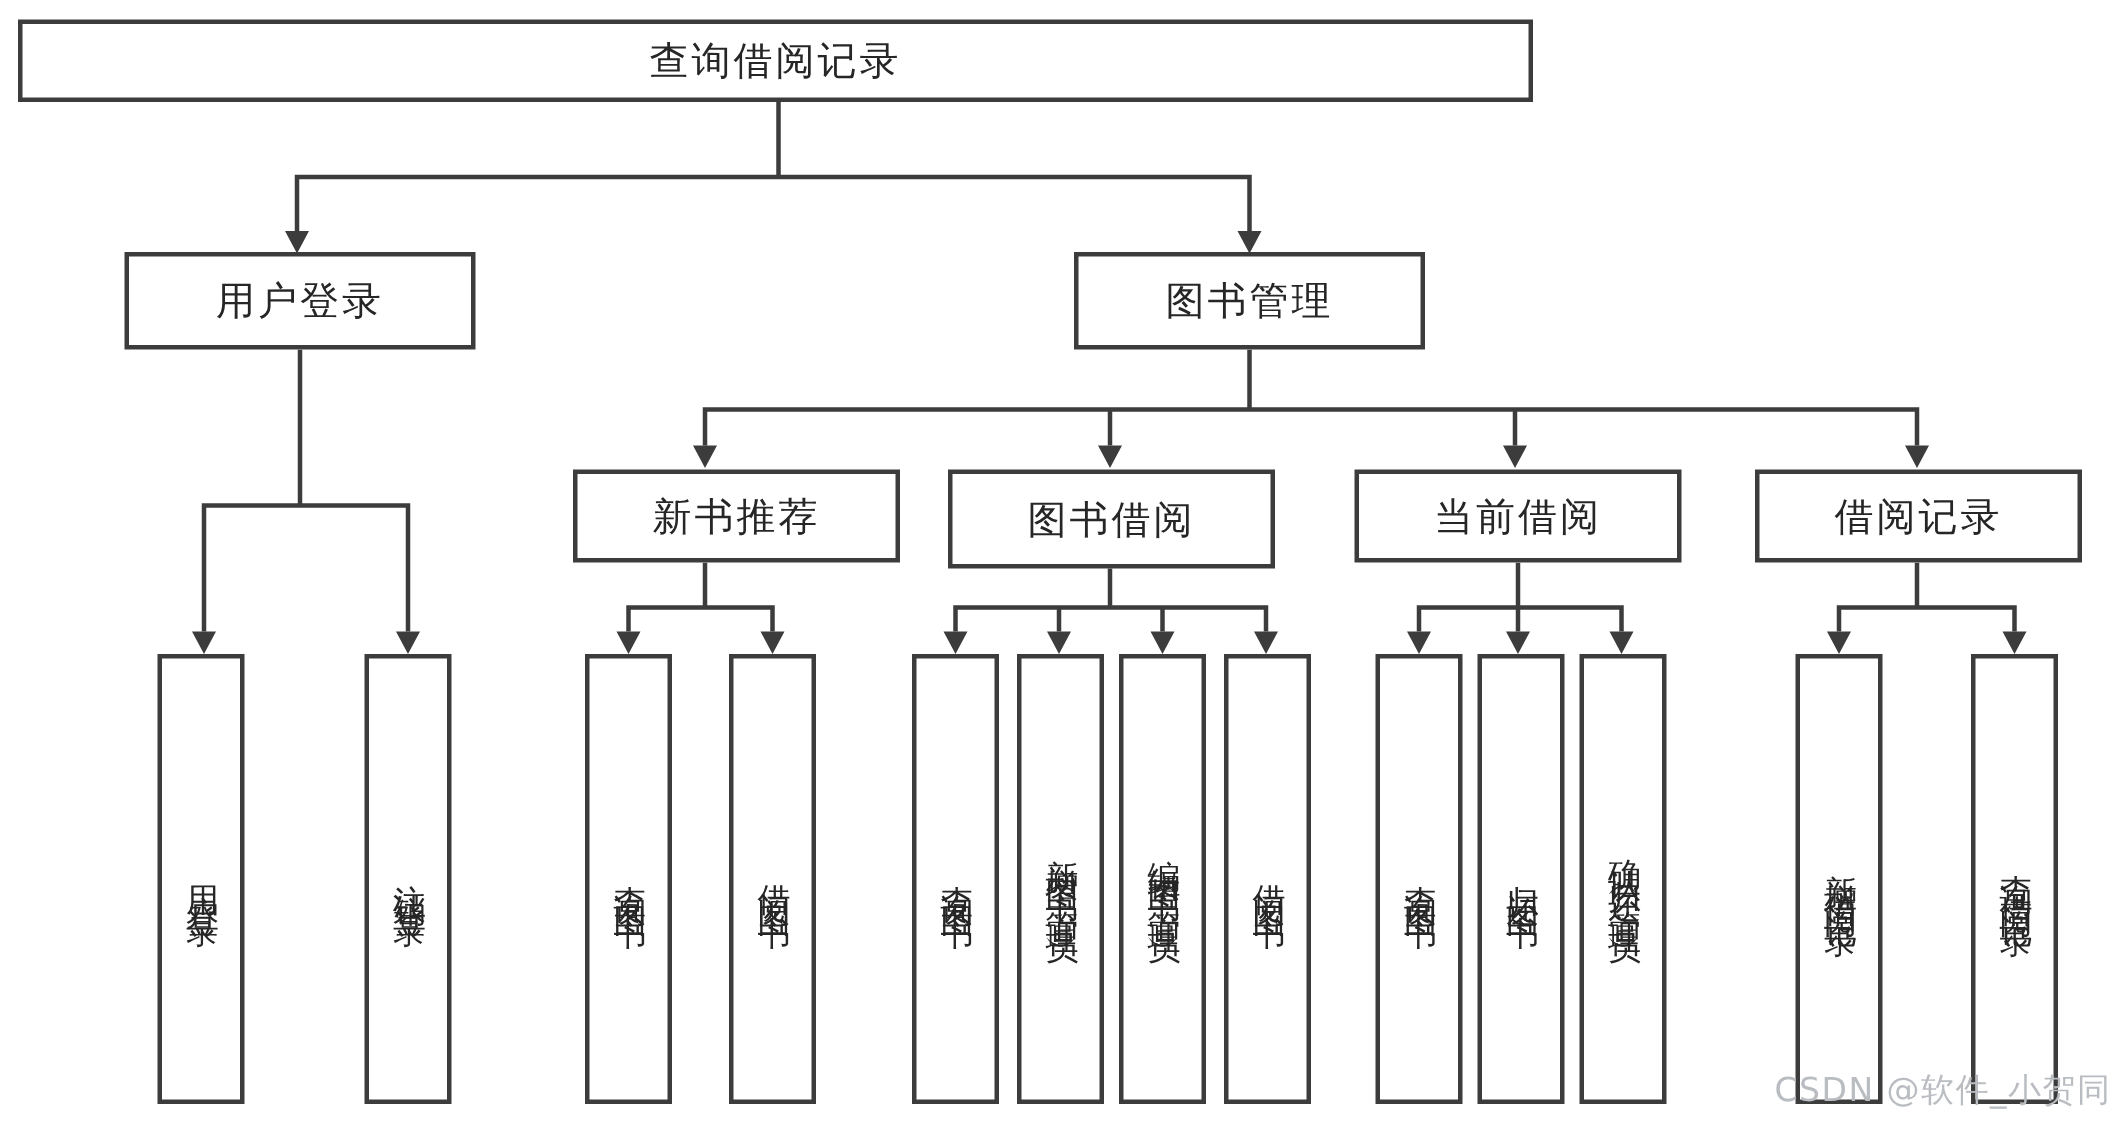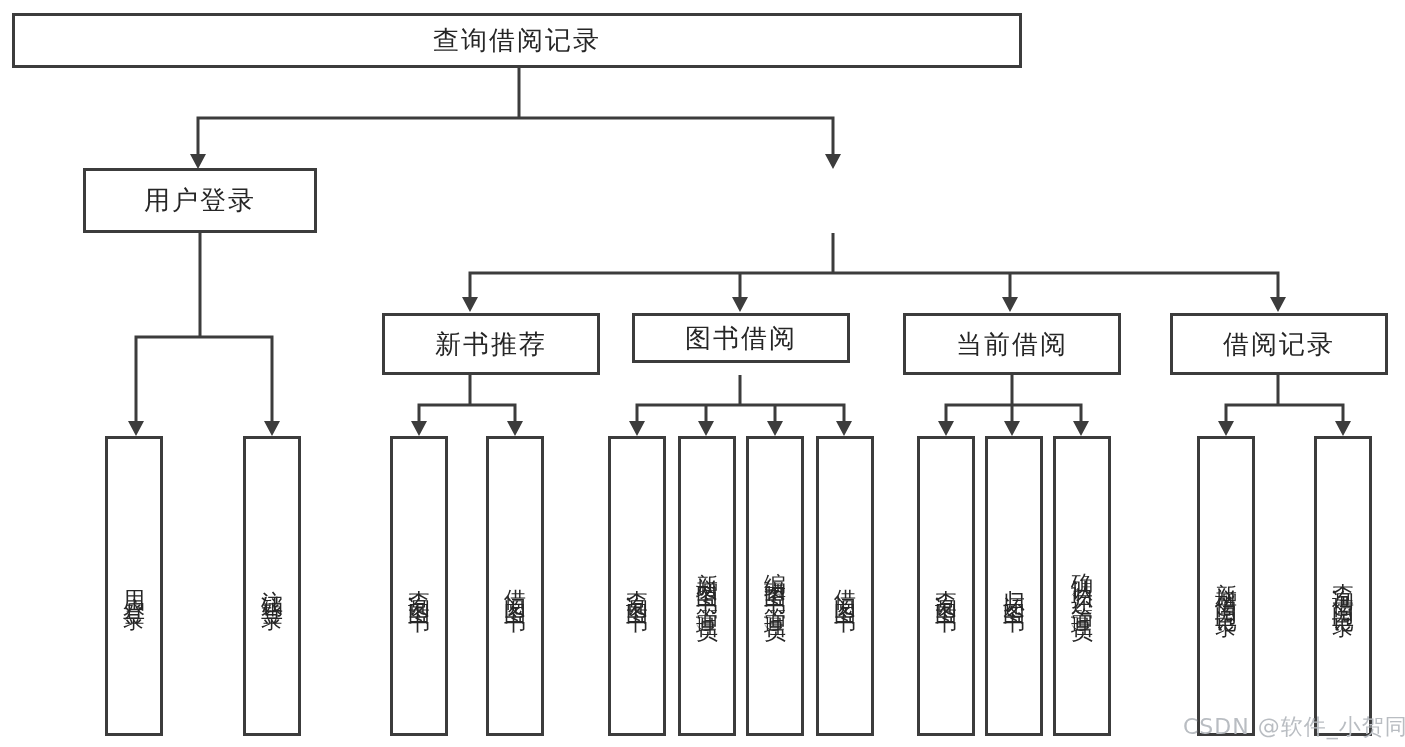--- a/index.html
+++ b/index.html
@@ -92,23 +92,24 @@
              M938 421 H954 L946 436 Z
              M1004 421 H1020 L1012 436 Z
              M1073 421 H1089 L1081 436 Z
              M1218 421 H1234 L1226 436 Z
              M1335 421 H1351 L1343 436 Z"></path>
   </svg>
 
   <div class="box hbox" style="left:12px; top:13px; width:1010px; height:55px;">查询借阅记录</div>
 
   <div class="box hbox" style="left:83px; top:168px; width:234px; height:65px;">用户登录</div>
+  <div class="box hbox" style="left:716px; top:168px; width:234px; height:65px;">图书管理</div>
 
   <div class="box hbox" style="left:362px; top:313px; width:218px; height:62px;margin-left:20px;">新书推荐</div>
-  <div class="box hbox" style="left:632px; top:313px; width:218px; height:50px;">图书借阅</div>
+  <div class="box hbox" style="left:632px; top:313px; width:218px; height:66px;">图书借阅</div>
   <div class="box hbox" style="left:903px; top:313px; width:218px; height:62px;">当前借阅</div>
   <div class="box hbox" style="left:1170px; top:313px; width:218px; height:62px;">借阅记录</div>
 
   <div class="box vbox" style="left:105px;">用户登录</div>
   <div class="box vbox" style="left:243px;">注销登录</div>
 
   <div class="box vbox" style="left:390px;">查询图书</div>
   <div class="box vbox" style="left:486px;">借阅图书</div>
 
   <div class="box vbox" style="left:608px;">查询图书</div>

